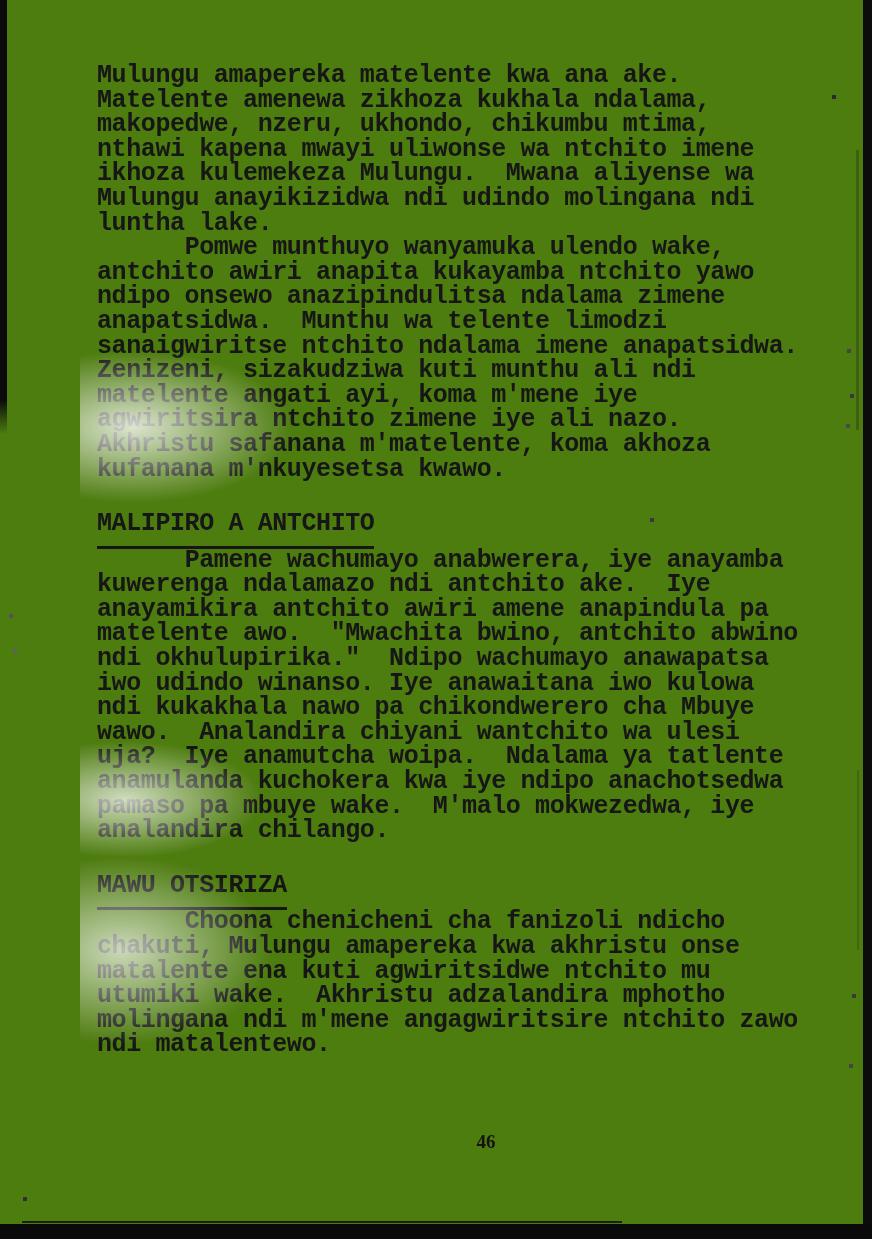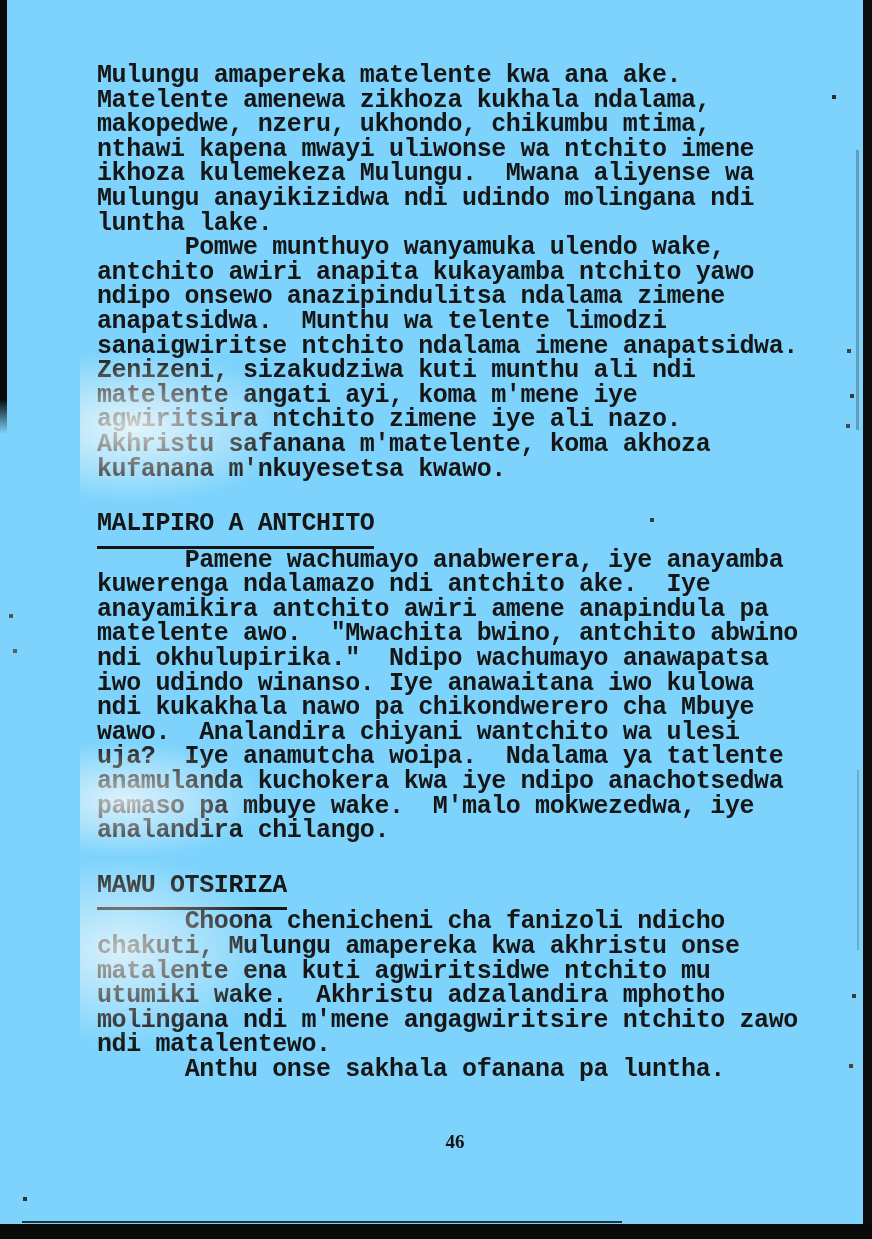--- a/index.html
+++ b/index.html
@@ -4,21 +4,21 @@
 <style>
   html, body {
     margin: 0;
     padding: 0;
     background: #ffffff;
   }
   .scan-page {
     position: relative;
     width: 872px;
     height: 1239px;
-    background: #7dd3fc;
+    background: #4d7c0f;
     overflow: hidden;
   }
   .content {
     position: absolute;
     left: 97px;
     top: 64px;
     width: 744px;
     font-family: "Liberation Mono", "DejaVu Sans Mono", monospace;
     font-weight: 700;
     font-size: 25px;
@@ -34,21 +34,21 @@
     margin: 30px 0 0 0;
     white-space: pre;
   }
   .heading .u {
     display: inline-block;
     border-bottom: 3px solid #161616;
     padding-bottom: 9px;
   }
   .page-number {
     position: absolute;
-    left: 83px;
+    left: 114px;
     top: 1131px;
     width: 744px;
     text-align: center;
     font-family: "Liberation Serif", "DejaVu Serif", serif;
     font-weight: 700;
     font-size: 19px;
     color: #131313;
   }
   
   .edge-left {
@@ -159,21 +159,20 @@
 anamulanda kuchokera kwa iye ndipo anachotsedwa
 pamaso pa mbuye wake.  M'malo mokwezedwa, iye
 analandira chilango.</p>
     <div class="heading"><span class="u">MAWU OTSIRIZA</span></div>
     <p class="para">      Choona chenicheni cha fanizoli ndicho
 chakuti, Mulungu amapereka kwa akhristu onse
 matalente ena kuti agwiritsidwe ntchito mu
 utumiki wake.  Akhristu adzalandira mphotho
 molingana ndi m'mene angagwiritsire ntchito zawo
 ndi matalentewo.</p>
-    <p class="para">      Anthu onse sakhala ofanana pa luntha.</p>
   </div>
 
   <div class="page-number">46</div>
 
   <div class="edge-left"></div>
   <div class="edge-right"></div>
   <div class="edge-right-smudge-a"></div>
   <div class="edge-right-smudge-b"></div>
   <div class="edge-bottom"></div>
   <div class="edge-bottom-line"></div>

